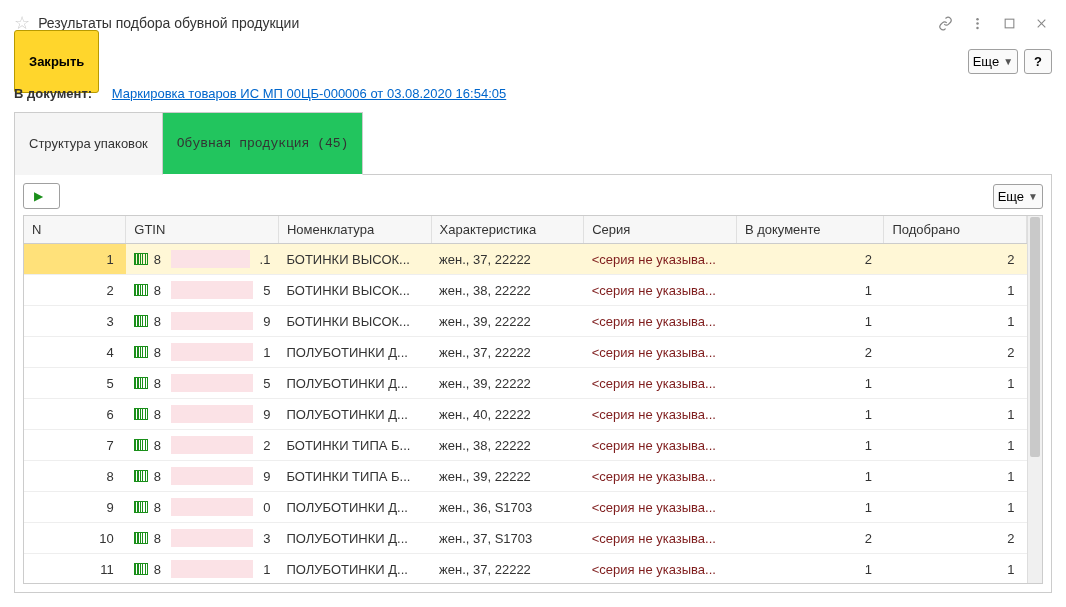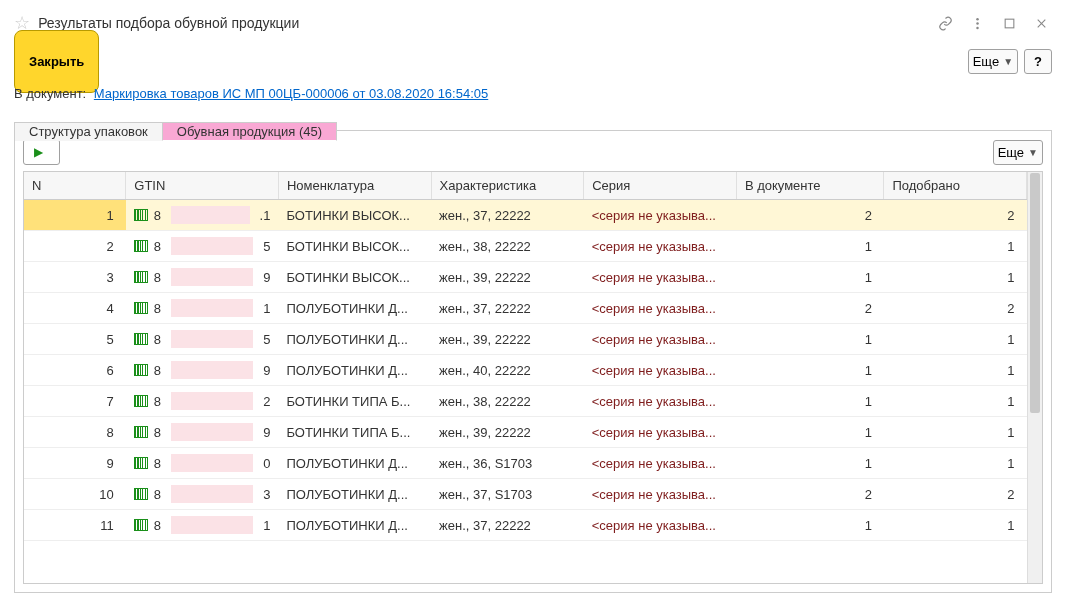--- a/index.html
+++ b/index.html
@@ -6,30 +6,30 @@
   html, body { margin:0; padding:0; font-family: Arial, sans-serif; font-size:13px; color:#333; background:#fff; }
   .window { width:1066px; height:607px; position:relative; display:flex; flex-direction:column; padding:8px 14px 14px 14px; }
   .titlebar { display:flex; align-items:center; height:30px; }
   .title-star { color:#ccc; font-size:18px; margin-right:8px; }
   .title-text { font-size:14px; color:#333; flex:0 0 auto; }
   .title-spacer { flex:1; }
   .title-ctrl { width:22px; height:22px; display:flex; align-items:center; justify-content:center; margin-left:10px; color:#777; cursor:pointer; }
   .title-ctrl svg { display:block; }
   .toolbar { display:flex; align-items:center; margin-top:6px; height:34px; }
   .btn { border:1px solid #a0a0a0; background:#fafafa; padding:4px 4px; border-radius:3px; display:inline-flex; align-items:center; cursor:pointer; font-size:13px; }
-  .btn-close { background:#ffd62c; border-color:#b89a00; font-weight:bold; padding:23px 14px;border-radius:8px; }
+  .btn-close { background:#ffd62c; border-color:#b89a00; font-weight:bold; padding:23px 14px; }
   .btn-more { margin-left:auto; }
   .btn-help { margin-left:6px; padding:4px 9px; font-weight:bold; }
   .caret { margin-left:4px; font-size:10px; color:#555; }
   .docline { margin-top:8px; font-size:13px; }
-  .docline-label { color:#333; margin-right:4px; }
+  .docline-label { color:#333; margin-right:16px;font-weight:bold; }
   .docline-link { color:#0066cc; text-decoration:underline; cursor:pointer; }
   .tabs { display:flex; margin-top:10px; border-bottom:1px solid #ccc; }
-  .tab { padding:1px 14px; border:1px solid #ccc; border-bottom:none; background:#f5f5f5; margin-right:-1px; cursor:pointer; position:relative; top:11px; }
-  .tab.active { background:#f9a8d4; border-bottom:1px solid #fff; }
+  .tab { padding:23px 14px; border:1px solid #ccc; border-bottom:none; background:#f5f5f5; margin-right:-1px; cursor:pointer; position:relative; top:1px; }
+  .tab.active { background:#22c55e; border-bottom:1px solid #fff;font-family:Liberation Mono, monospace; }
   .panel { border:1px solid #ccc; border-top:none; flex:1; display:flex; flex-direction:column; padding:8px; min-height:0; }
   .subtoolbar { display:flex; align-items:center; margin-bottom:6px; }
   .subbtn { border:1px solid #a0a0a0; background:#fff; padding:5px 10px; border-radius:3px; display:inline-flex; align-items:center; cursor:pointer; }
   .playicon { color:#1a8f1a; margin-right:6px; font-size:12px; }
   .table-wrap { flex:1; border:1px solid #ccc; display:flex; min-height:0; }
   .table-scroll { flex:1; overflow-y:auto; overflow-x:hidden; }
   table { width:100%; border-collapse:collapse; table-layout:fixed; }
   th { background:#f7f7f7; border-right:1px solid #e0e0e0; border-bottom:1px solid #ccc; text-align:left; padding:6px 8px; font-weight:normal; color:#333; }
   td { border-bottom:1px solid #eee; padding:6px 8px; white-space:nowrap; overflow:hidden; text-overflow:ellipsis; }
   tbody tr.selected { background:#fff7d6; }

